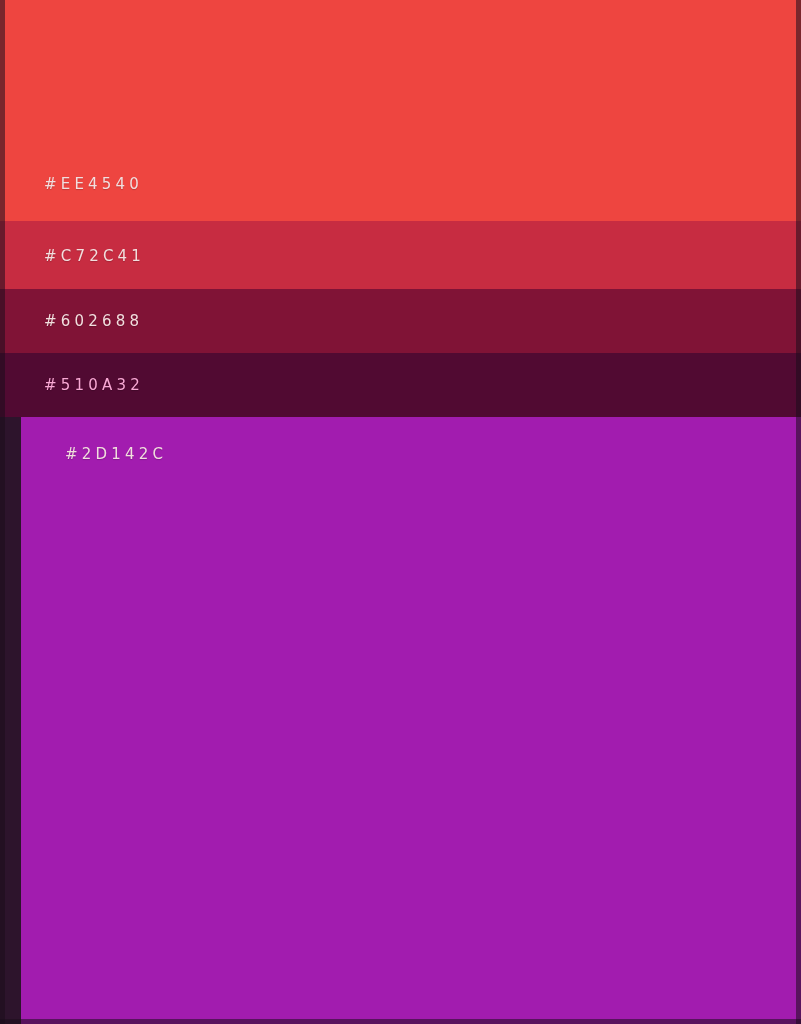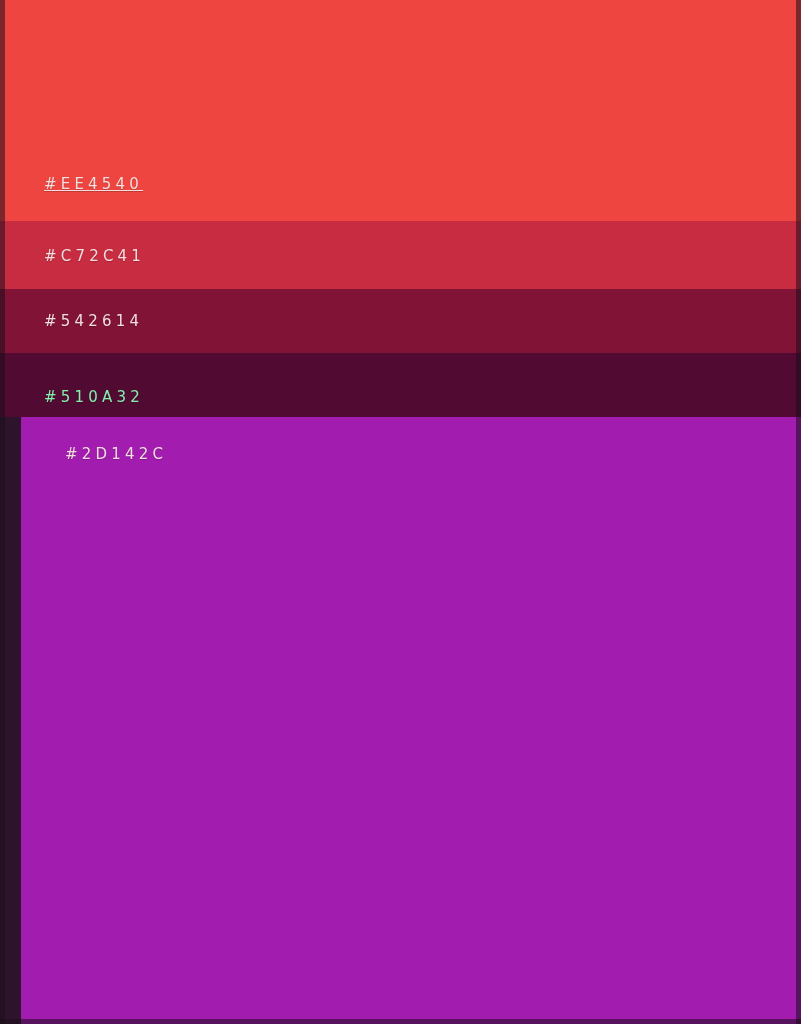--- a/index.html
+++ b/index.html
@@ -51,30 +51,30 @@
     line-height: 1;
     text-shadow: 0 1px 1px rgba(0,0,0,0.18);
   }
 </style>
 </head>
 <body>
 
 <div id="palette-canvas">
   <div id="swatch-stack">
       <div class="swatch" style="top: 0px; height: 221px; background: rgb(238, 69, 64);">
-        <span class="swatch-label" style="top: 177px; color: rgb(242, 222, 222); text-decoration: underline;">#EE4540</span>
+        <span class="swatch-label" style="top: 177px; color: rgb(242, 222, 222);">#EE4540</span>
       </div>
       <div class="swatch" style="top: 221px; height: 68px; background: rgb(199, 44, 65); padding-left: 41px;">
         <span class="swatch-label" style="top: 28px; color: rgb(242, 222, 222);">#C72C41</span>
       </div>
       <div class="swatch" style="top: 289px; height: 64px; background: rgb(128, 19, 54);">
-        <span class="swatch-label" style="top: 25px; color: rgb(242, 222, 222);">#542614</span>
+        <span class="swatch-label" style="top: 25px; color: rgb(242, 222, 222);">#602688</span>
       </div>
       <div class="swatch" style="top: 353px; height: 64px; background: rgb(81, 10, 50);">
-        <span class="swatch-label" style="top: 25px; color: #86efac; margin-top: 12px;">#510A32</span>
+        <span class="swatch-label" style="top: 25px; color: #f9a8d4;">#510A32</span>
       </div>
       <div class="swatch" style="top: 417px; height: 607px; background: #a21caf; margin-left: 21px;">
         <span class="swatch-label" style="top: 30px; color: rgb(242, 222, 222);">#2D142C</span>
       </div>
     </div>
 
   <div class="edge edge-left" style="background: rgb(27, 12, 27);"></div>
   <div class="edge edge-right" style="background: rgb(27, 12, 27);"></div>
   <div class="edge edge-bottom" style="background: rgb(27, 12, 27);"></div>
 </div>

